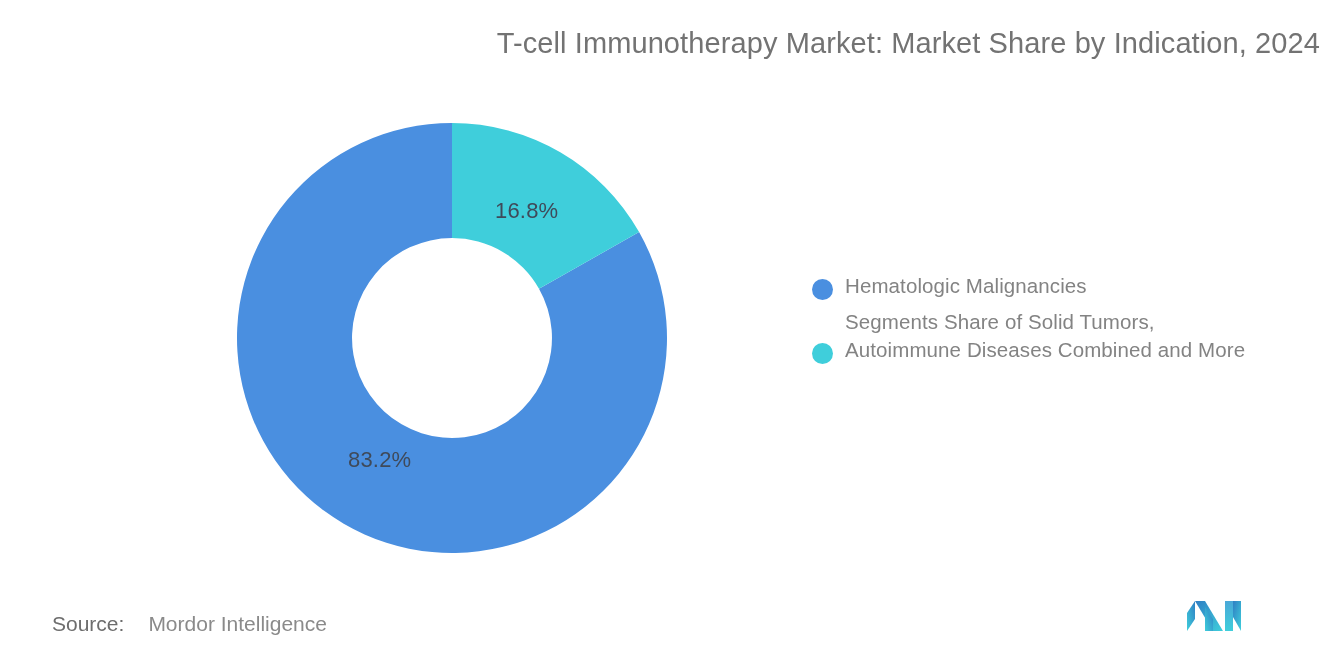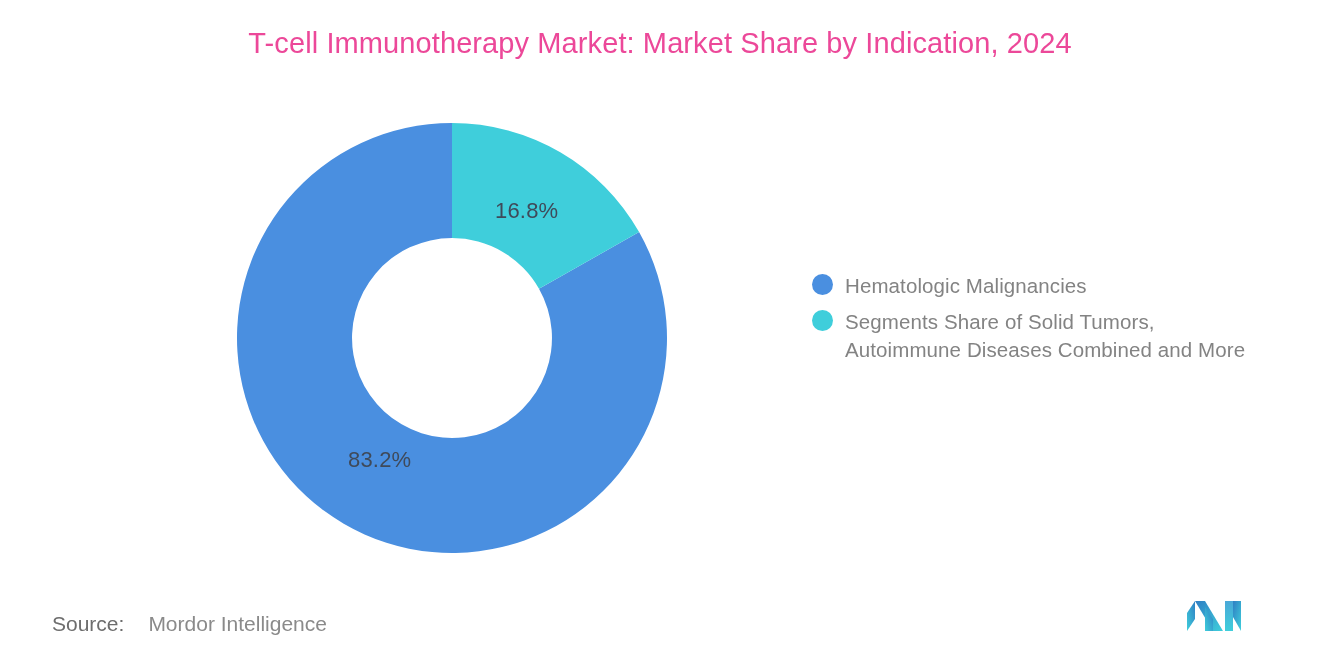--- a/index.html
+++ b/index.html
@@ -20,24 +20,24 @@
     position: absolute;
     inset: 0;
   }
 
   
   .chart-title {
     position: absolute;
     left: 0;
     right: 0;
     top: 27px;
-    text-align: center;
+    text-align: right;
     font-size: 29px;
     font-weight: 400;
-    color: #ec4899;
+    color: #737373;
     letter-spacing: 0.1px;
     white-space: nowrap;
   }
 
   
   .plot-area {
     position: absolute;
     left: 230px;
     top: 110px;
     width: 450px;
@@ -71,21 +71,21 @@
 
   
   .legend {
     position: absolute;
     left: 812px;
     top: 272px;
     width: 480px;
   }
   .legend-item {
     display: flex;
-    align-items: flex-start;
+    align-items: flex-end;
     margin-bottom: 8px;
   }
   .legend-swatch {
     width: 21px;
     height: 21px;
     border-radius: 50%;
     flex: 0 0 auto;
     margin-top: 2px;
   }
   .legend-label {

